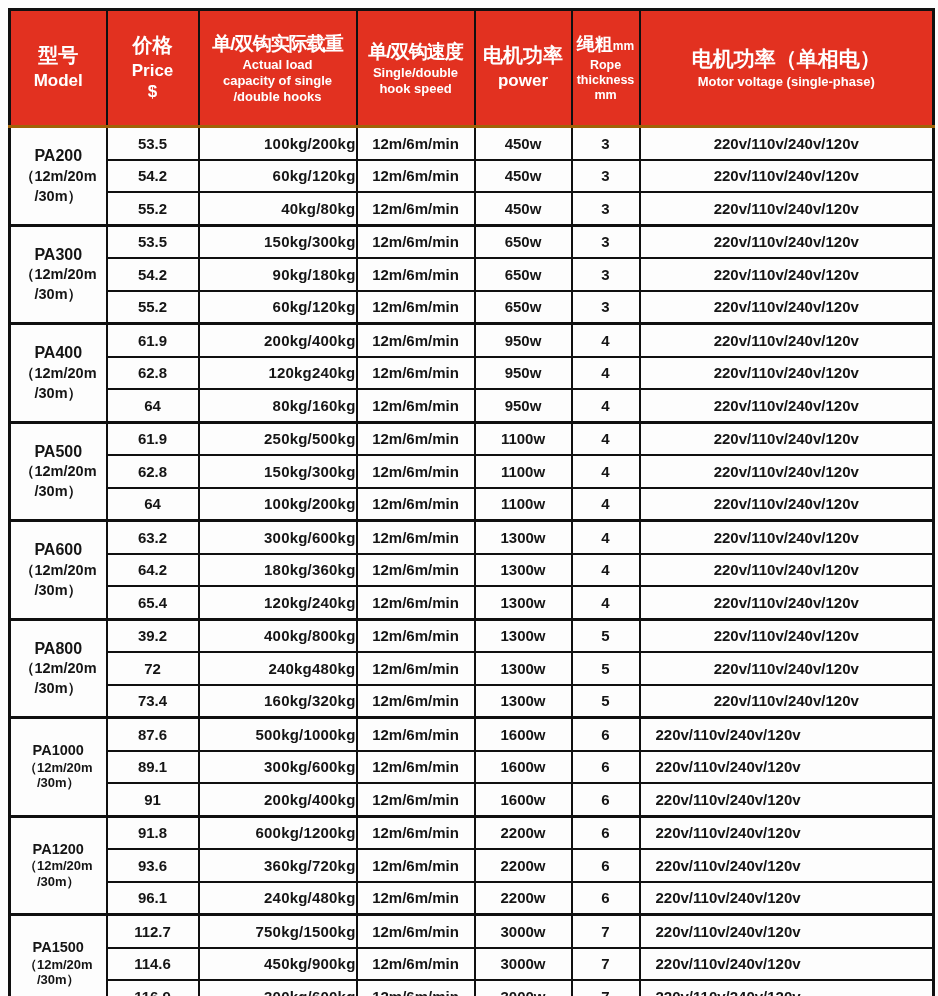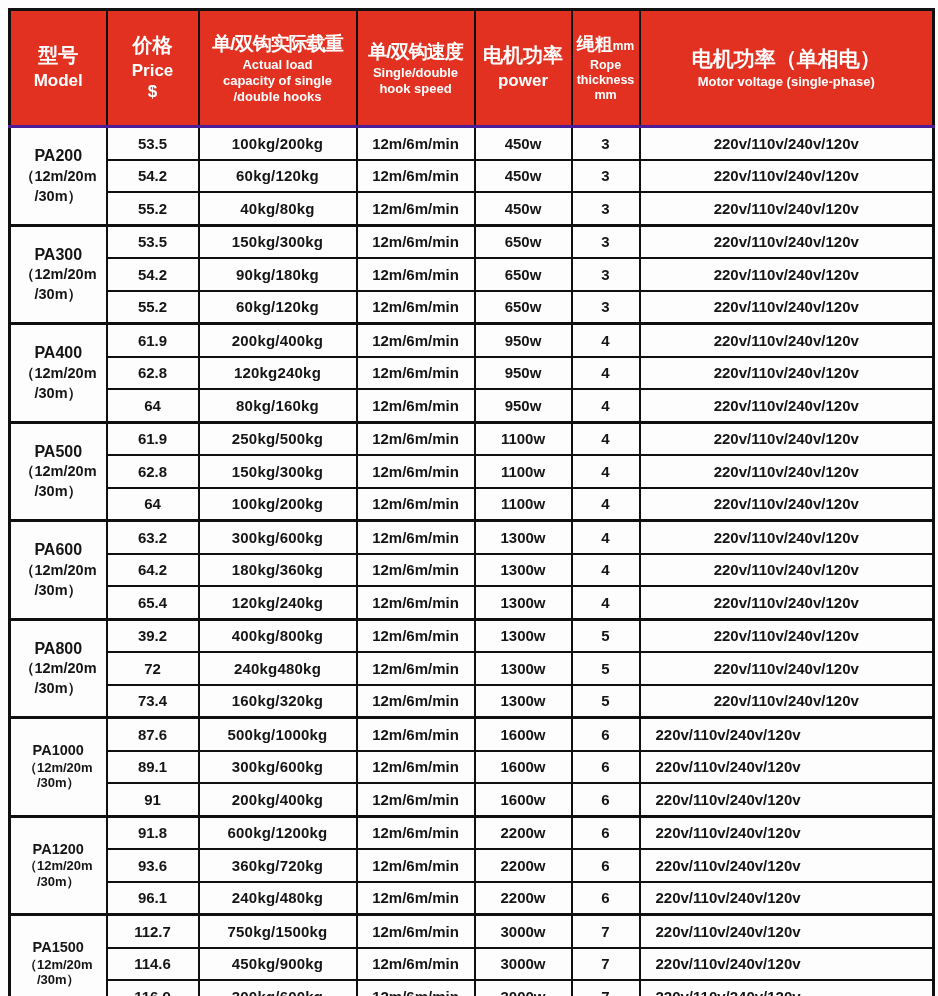--- a/index.html
+++ b/index.html
@@ -16,21 +16,21 @@
     border-collapse: collapse;
     table-layout: fixed;
     width: 924px;
     border: 3px solid #101010;
   }
   table.spec th, table.spec td {
     border: 2px solid #101010;
     padding: 0;
     overflow: hidden;
   }
-  thead { border-bottom: 3px solid #4c1d95; }
+  thead { border-bottom: 3px solid #a16207; }
   tbody.group { border-top: 3px solid #101010; }
 
   
   thead th {
     background: #e23120;
     color: #ffffff;
     font-weight: bold;
     text-align: center;
     vertical-align: middle;
     height: 114px;
@@ -58,21 +58,21 @@
     color: #151515;
     font-size: 15px;
     background: #fdfdfd;
   }
   .c-model { vertical-align: middle; margin-top: 12px; }
   .model-name { font-size: 16px; font-weight: bold; line-height: 1.35; }
   .model-note { font-size: 14.5px; font-weight: bold; line-height: 1.35; white-space: pre-line; }
   tbody.compact .model-name { font-size: 14.5px; line-height: 1.2; }
   tbody.compact .model-note { font-size: 13px; line-height: 1.2; }
   tbody.compact .c-voltage { text-align: left; padding-left: 15px; }
-  .c-load { letter-spacing: 0.2px; }
+  .c-load { letter-spacing: 0.2px; text-align: right; }
 </style>
 </head>
 <body>
 
 <div class="sheet">
   <table class="spec">
     <colgroup>
       <col style="width:97px">
         <col style="width:92px">
         <col style="width:158px">

